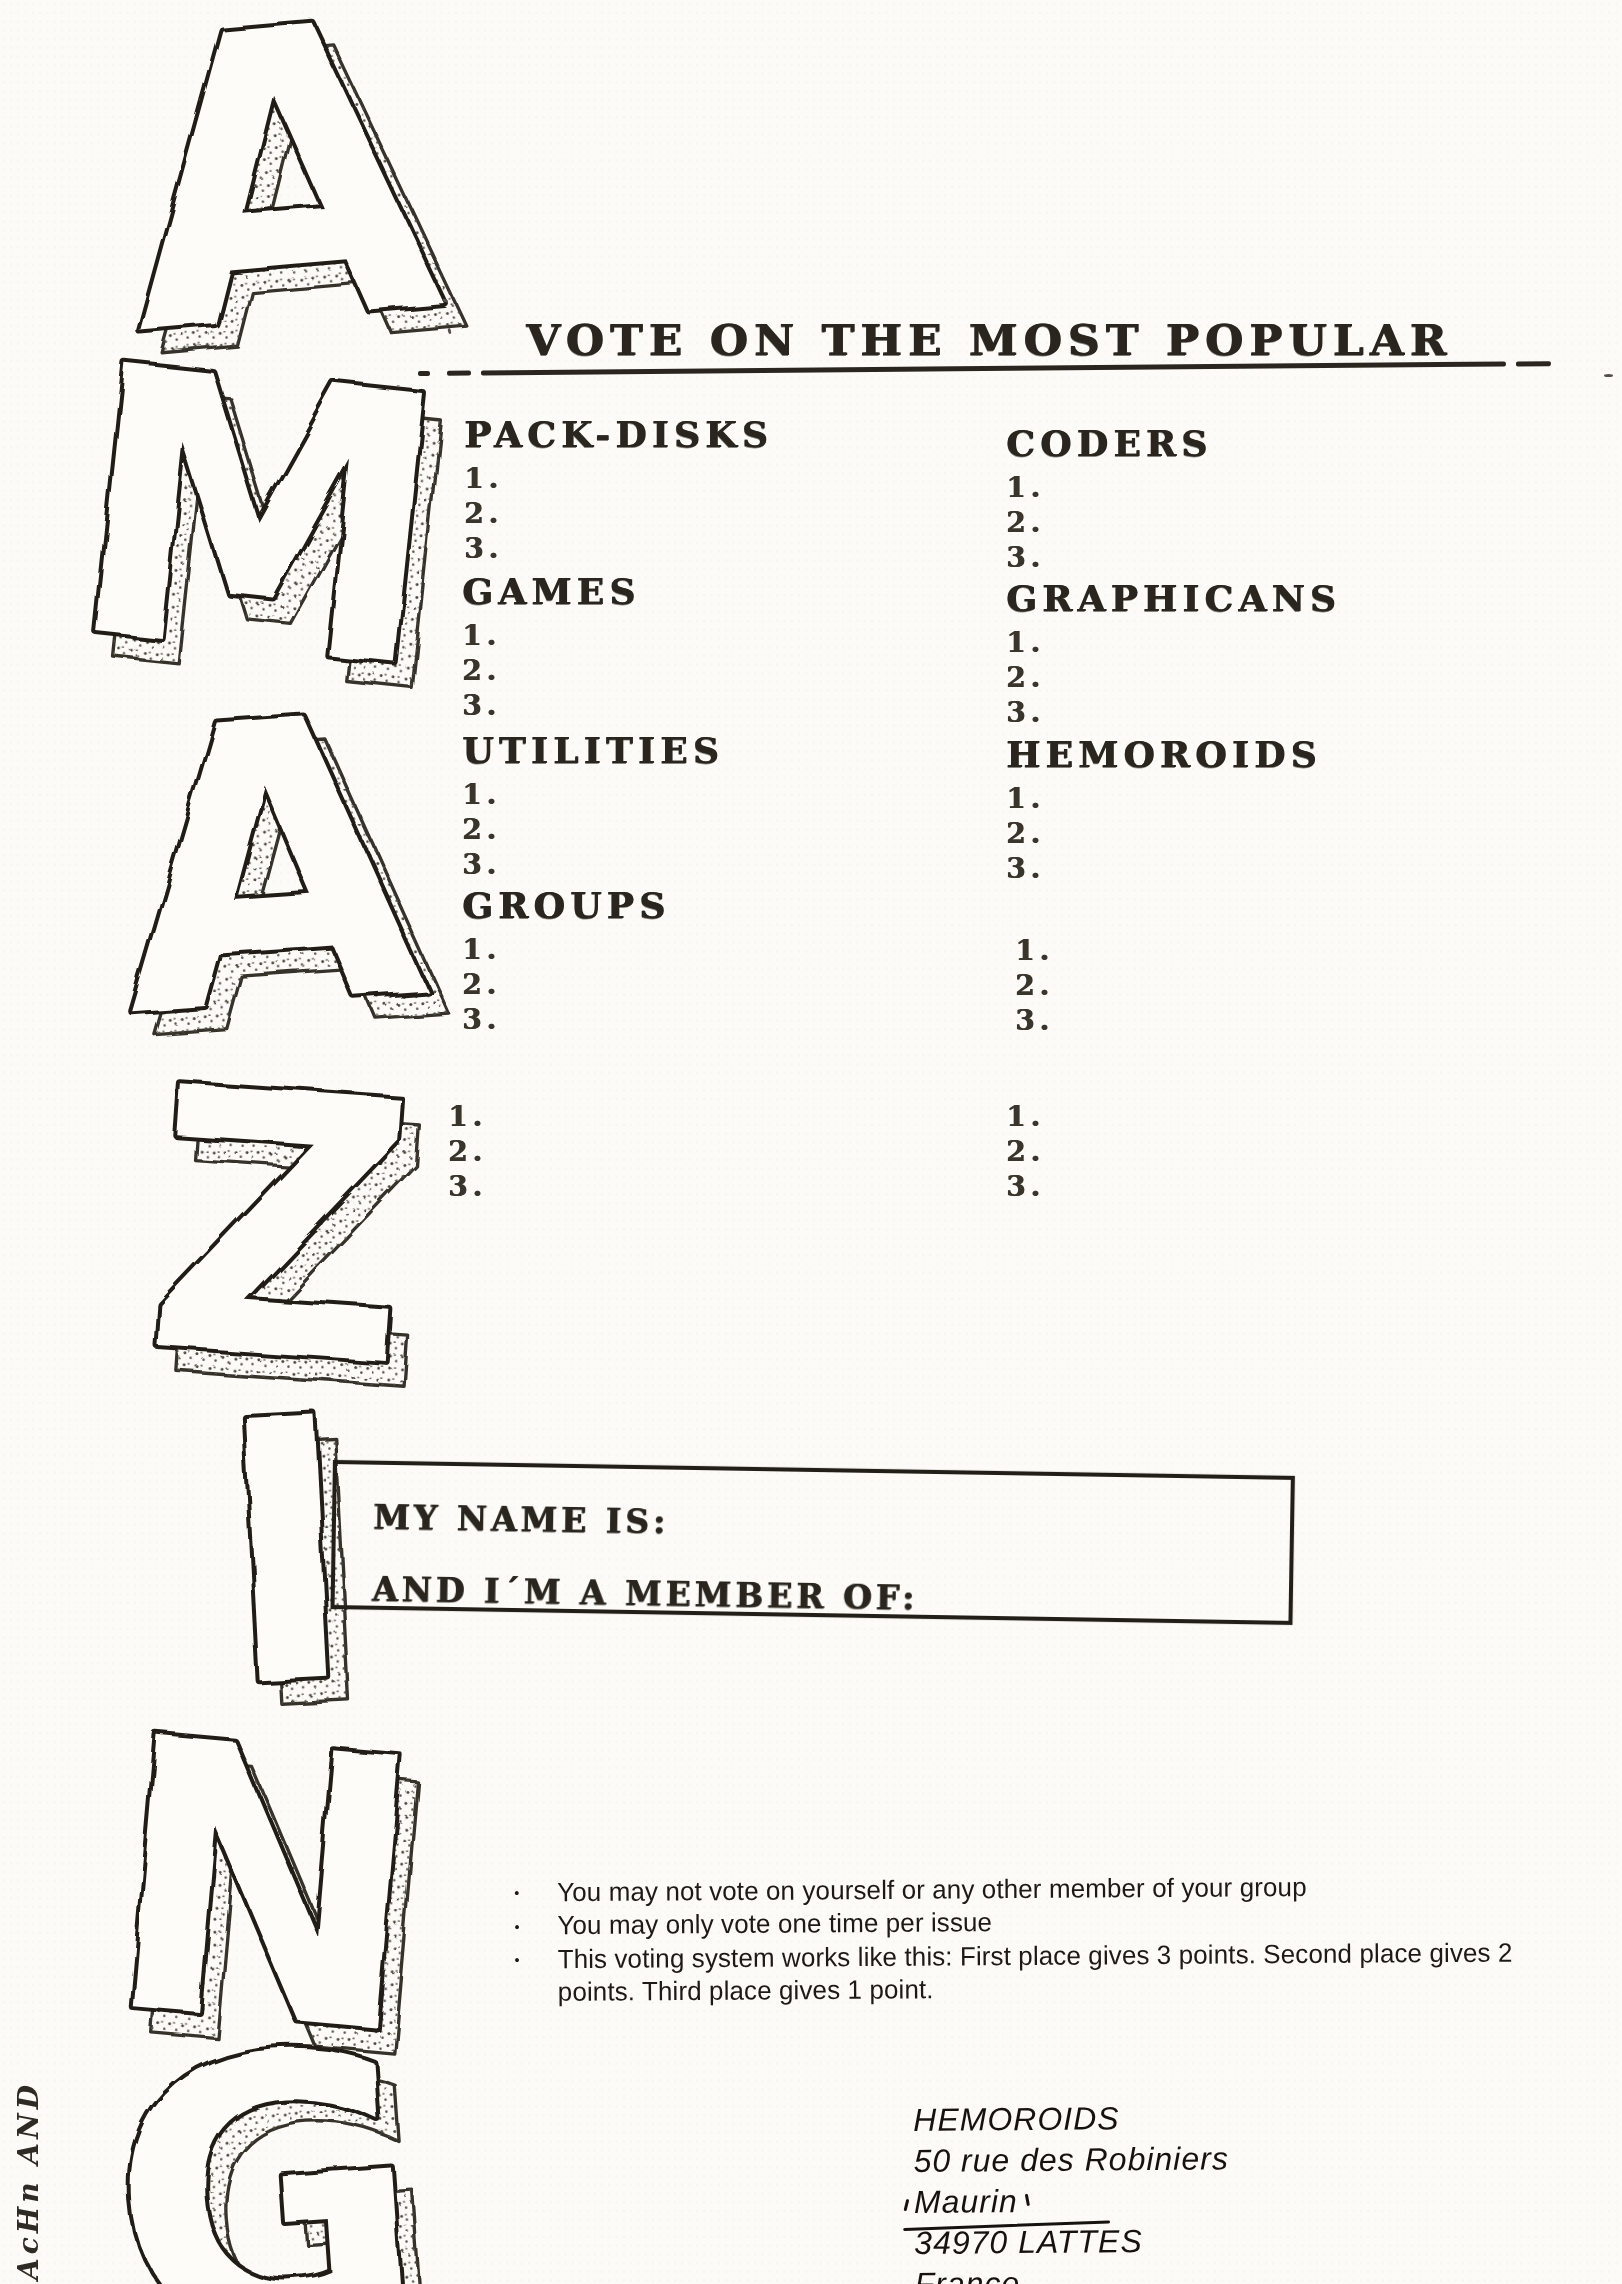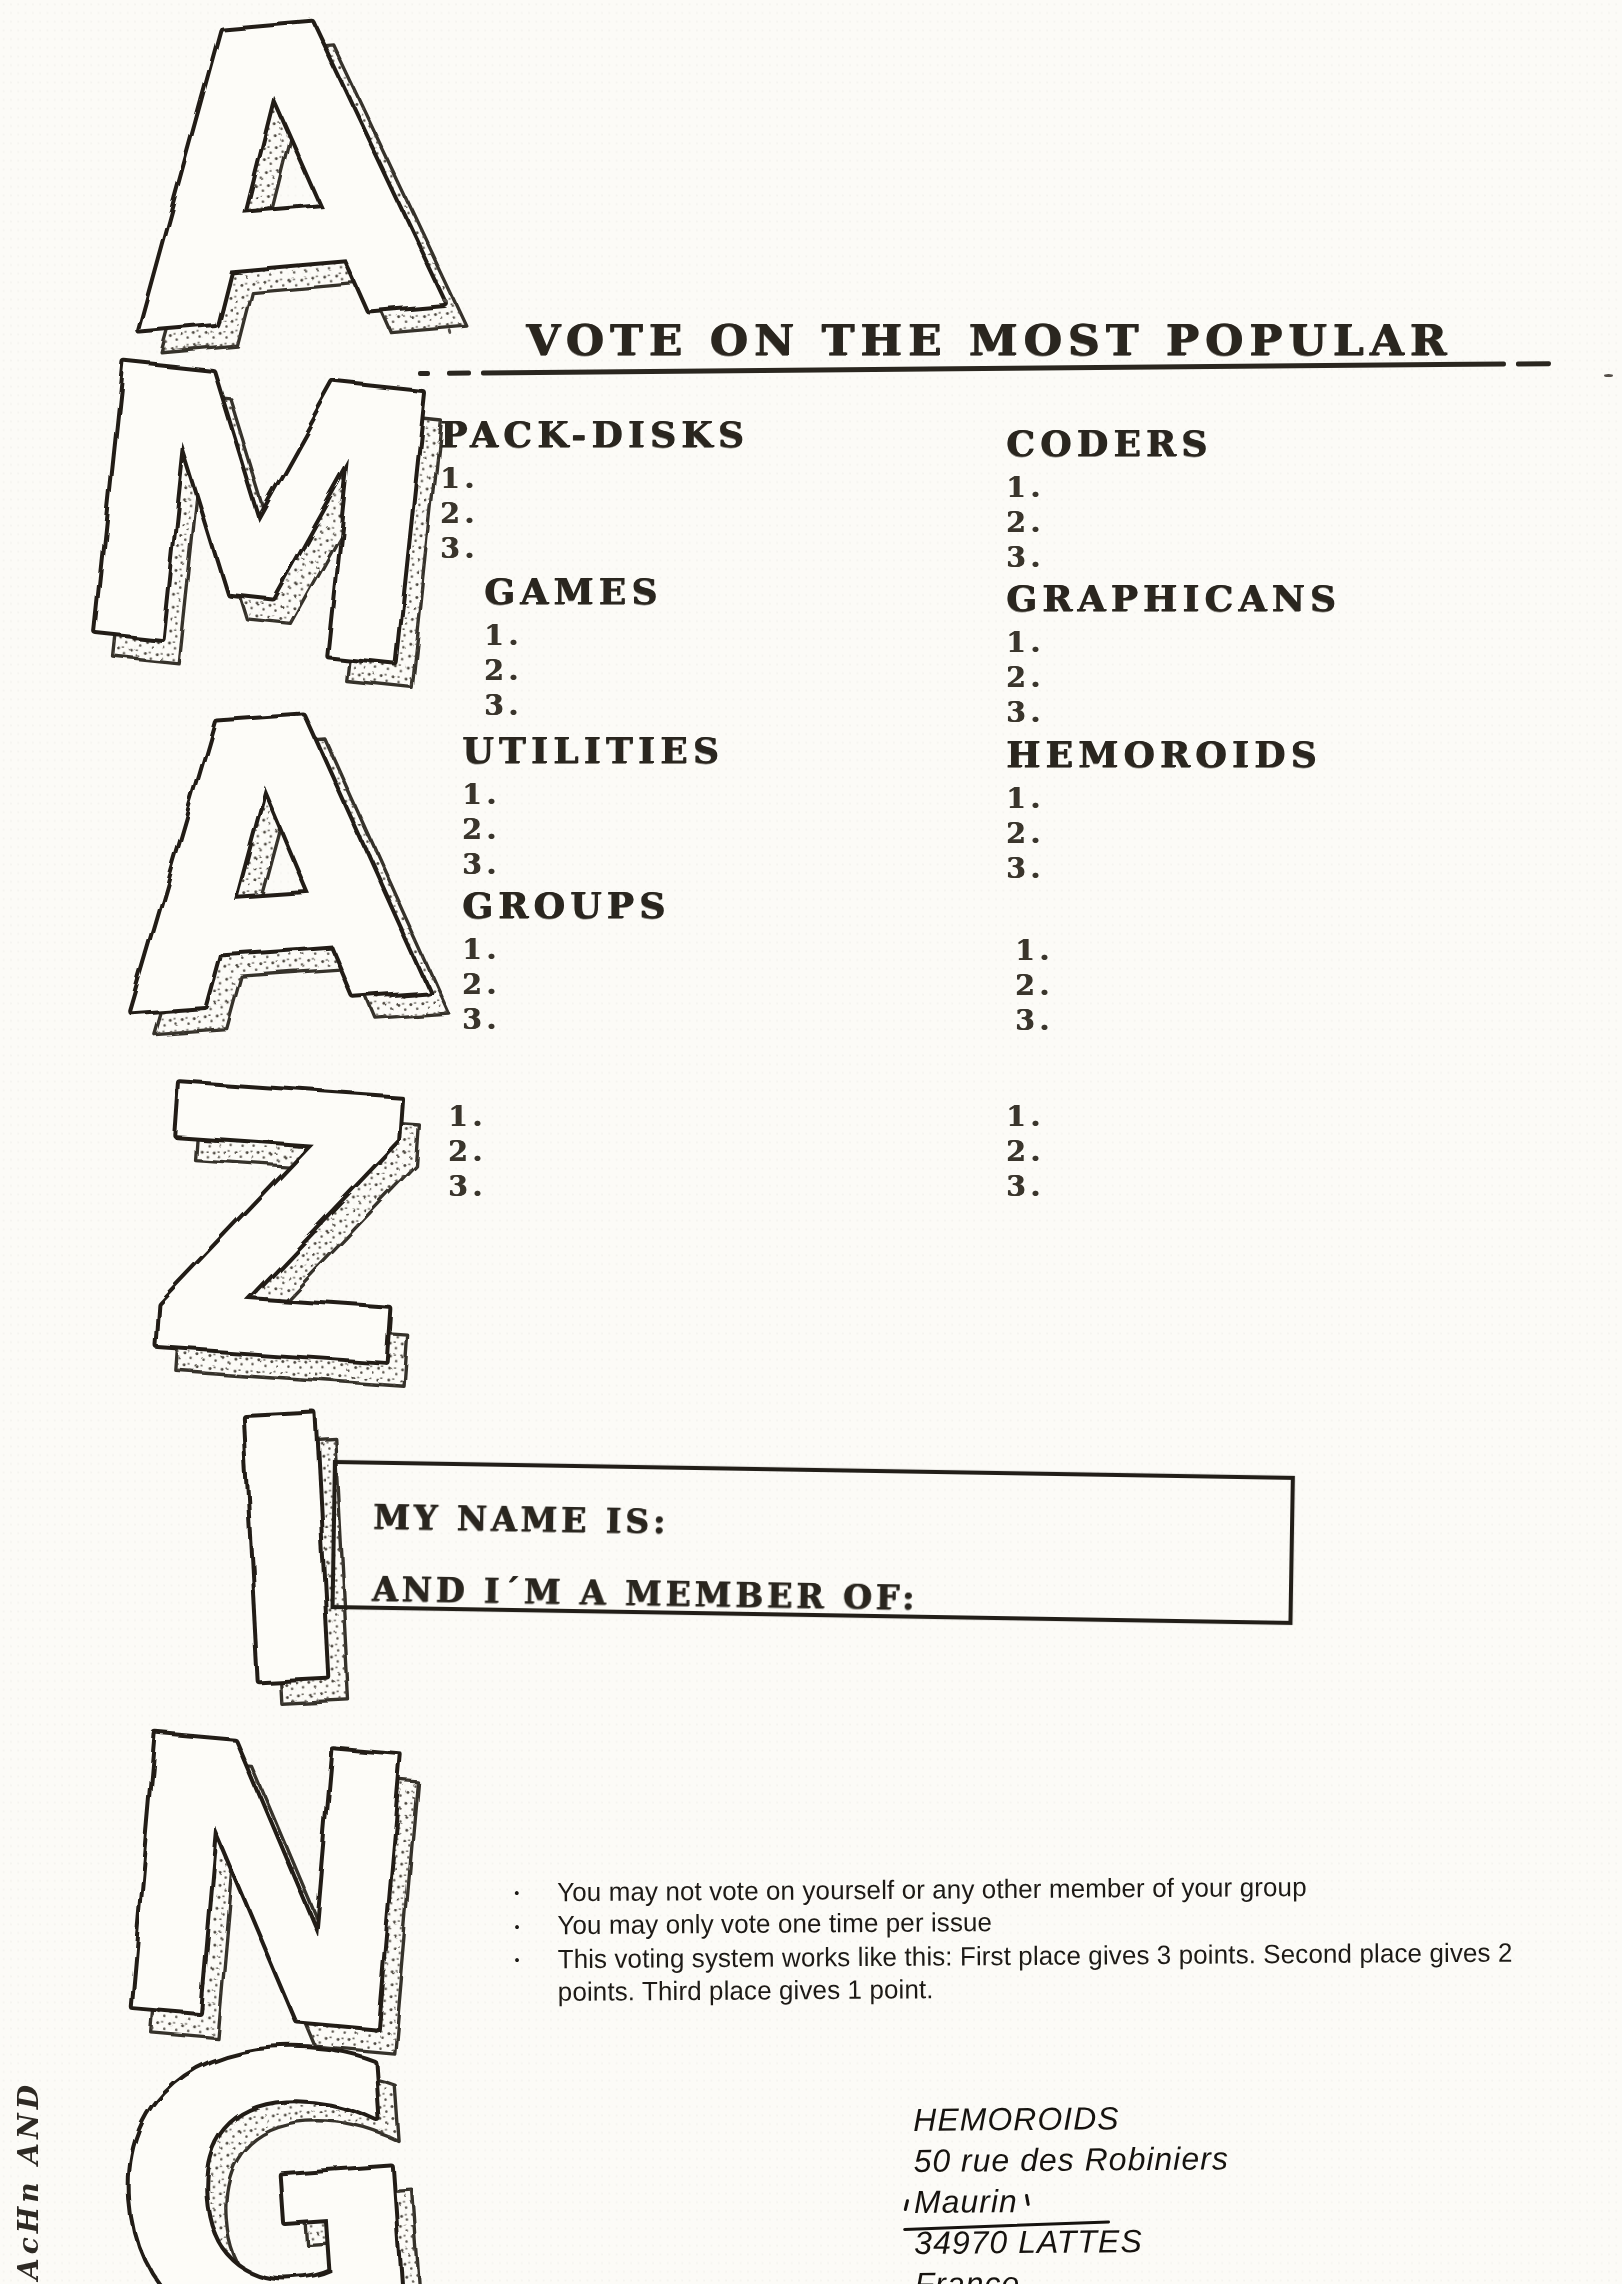--- a/index.html
+++ b/index.html
@@ -169,35 +169,35 @@
   <div class="rule">
     <span class="seg s1"></span>
       <span class="g g1"></span>
       <span class="seg s2"></span>
       <span class="g g2"></span>
       <span class="seg s3"></span>
       <span class="g g3"></span>
       <span class="seg s4"></span>
   </div>
 
-  <section class="cat" style="left:440px;top:415px">
+  <section class="cat" style="left:464px;top:415px">
     <h2 class="chead">PACK-DISKS</h2>
     <p class="rank">1.</p>
     <p class="rank">2.</p>
     <p class="rank">3.</p>
   </section>
 
   <section class="cat" style="left:1006px;top:424px">
     <h2 class="chead">CODERS</h2>
     <p class="rank">1.</p>
     <p class="rank">2.</p>
     <p class="rank">3.</p>
   </section>
 
-  <section class="cat" style="left:484px;top:572px">
+  <section class="cat" style="left:462px;top:572px">
     <h2 class="chead">GAMES</h2>
     <p class="rank">1.</p>
     <p class="rank">2.</p>
     <p class="rank">3.</p>
   </section>
 
   <section class="cat" style="left:1006px;top:579px">
     <h2 class="chead">GRAPHICANS</h2>
     <p class="rank">1.</p>
     <p class="rank">2.</p>

